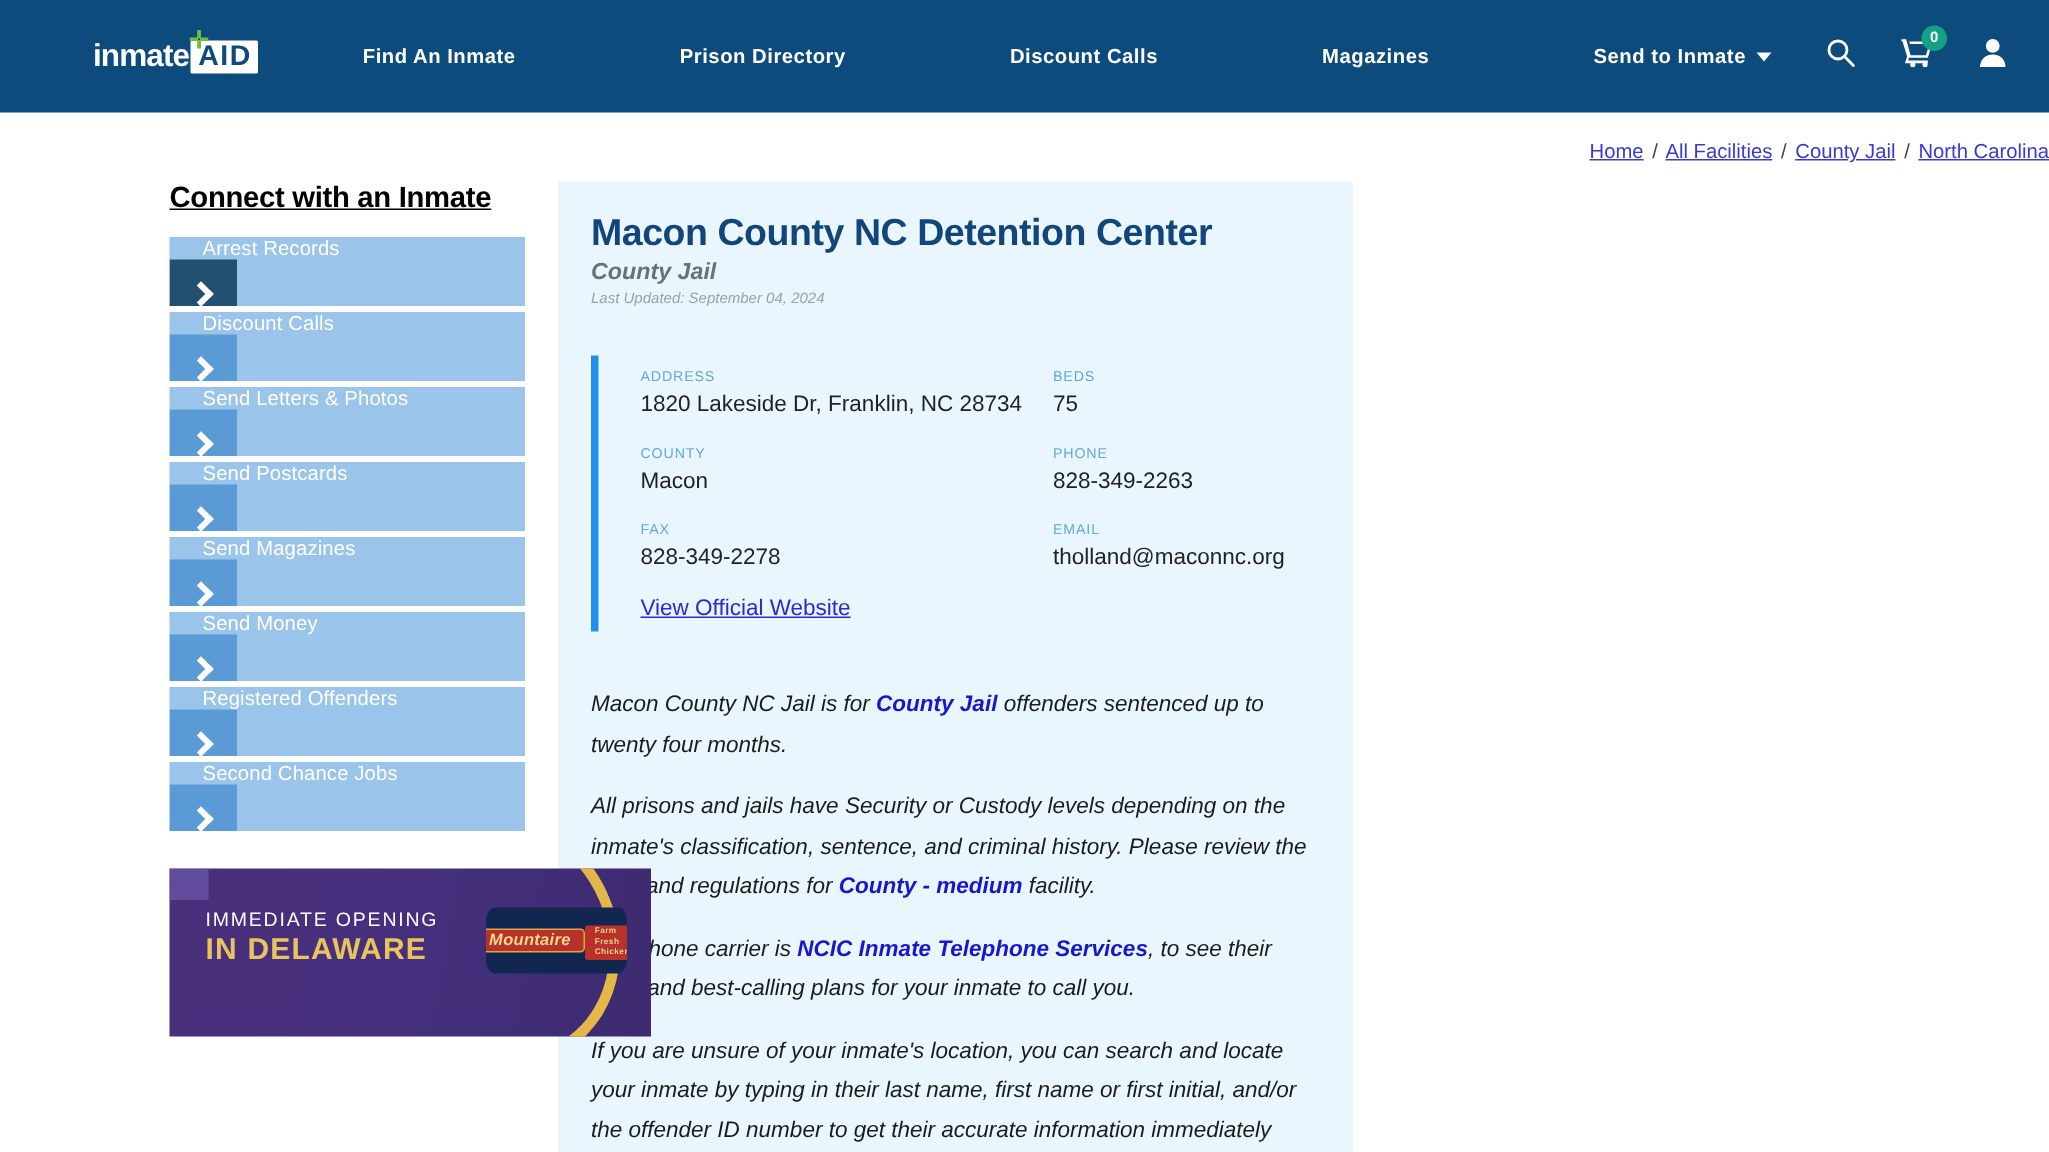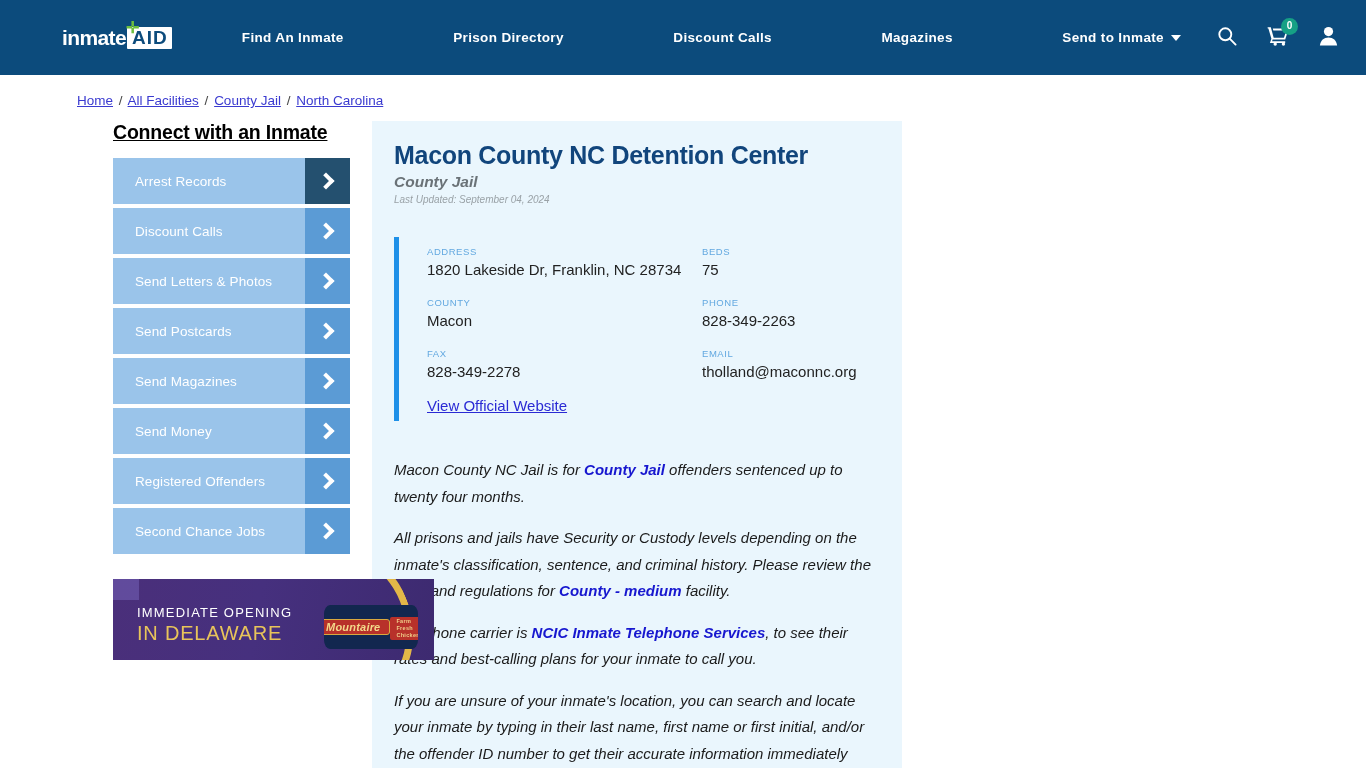--- a/index.html
+++ b/index.html
@@ -107,20 +107,21 @@
     padding: 18px 0 0 0;
     position: relative;
     height: 693px;
   }
   .breadcrumb {
     padding-left: 77px;
     font-size: 13.5px;
     color: #333;
     margin-bottom: 13px;
     white-space: nowrap;
+    text-align: right;
   }
   .crumb {
     color: #3a3ad0;
     text-decoration: underline;
     cursor: pointer;
   }
   .crumb-sep { color: #444; padding: 0 2px; }
 
   .columns { display: flex; align-items: flex-start; }
 
@@ -135,20 +136,21 @@
     letter-spacing: -0.2px;
   }
   .side-btn {
     display: flex;
     align-items: stretch;
     height: 46px;
     margin-bottom: 4px;
     background: #9ac4ea;
     cursor: pointer;
     overflow: hidden;
+    flex-direction: column;
   }
   .side-btn-label {
     flex: 1 1 auto;
     display: flex;
     align-items: center;
     padding-left: 22px;
     color: #ffffff;
     font-size: 13.5px;
     letter-spacing: 0.1px;
   }
@@ -167,21 +169,21 @@
     border-top: 4px solid #ffffff;
     border-right: 4px solid #ffffff;
     transform: rotate(45deg);
     margin-left: -4px;
   }
 
   
   .ad-banner {
     margin-top: 25px;
     width: 321px;
-    height: 81px;
+    height: 112px;
     background: linear-gradient(100deg,#4a2f7a 0%, #46307e 45%, #3d2a70 100%);
     position: relative;
     overflow: hidden;
     cursor: pointer;
   }
   .ad-corner {
     position: absolute;
     left: 0; top: 0;
     width: 26px; height: 21px;
     background: #6a56a8;
@@ -192,20 +194,21 @@
     color: #ffffff;
     font-size: 13px;
     letter-spacing: 1.2px;
     line-height: 17px;
   }
   .ad-line2 {
     color: #e8c45a;
     font-size: 20px;
     letter-spacing: 0.8px;
     line-height: 25px;
+    font-weight: bold;
   }
   .ad-swoosh {
     position: absolute;
     right: 22px; top: -36px;
     width: 150px; height: 168px;
     border: 7px solid #e3b748;
     border-radius: 50%;
     border-left-color: transparent;
     border-top-color: transparent;
     transform: rotate(-22deg);

